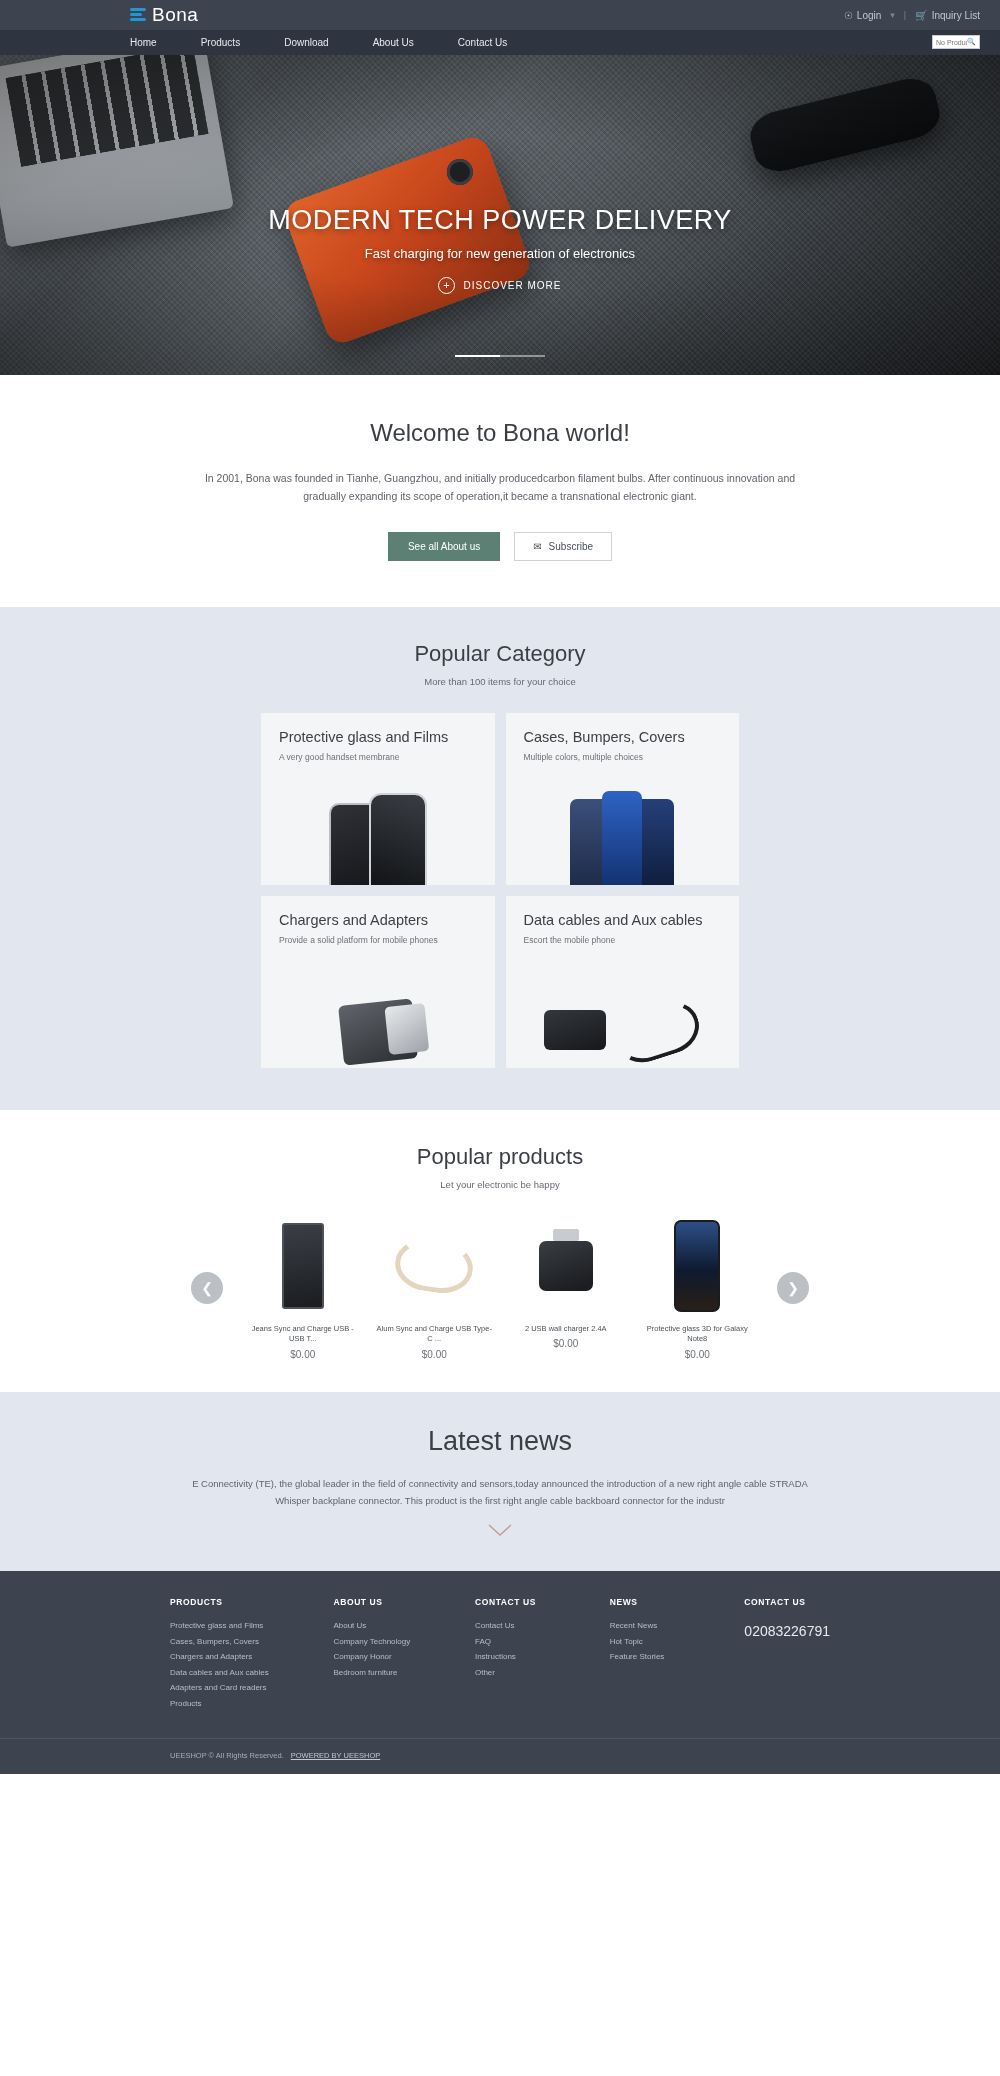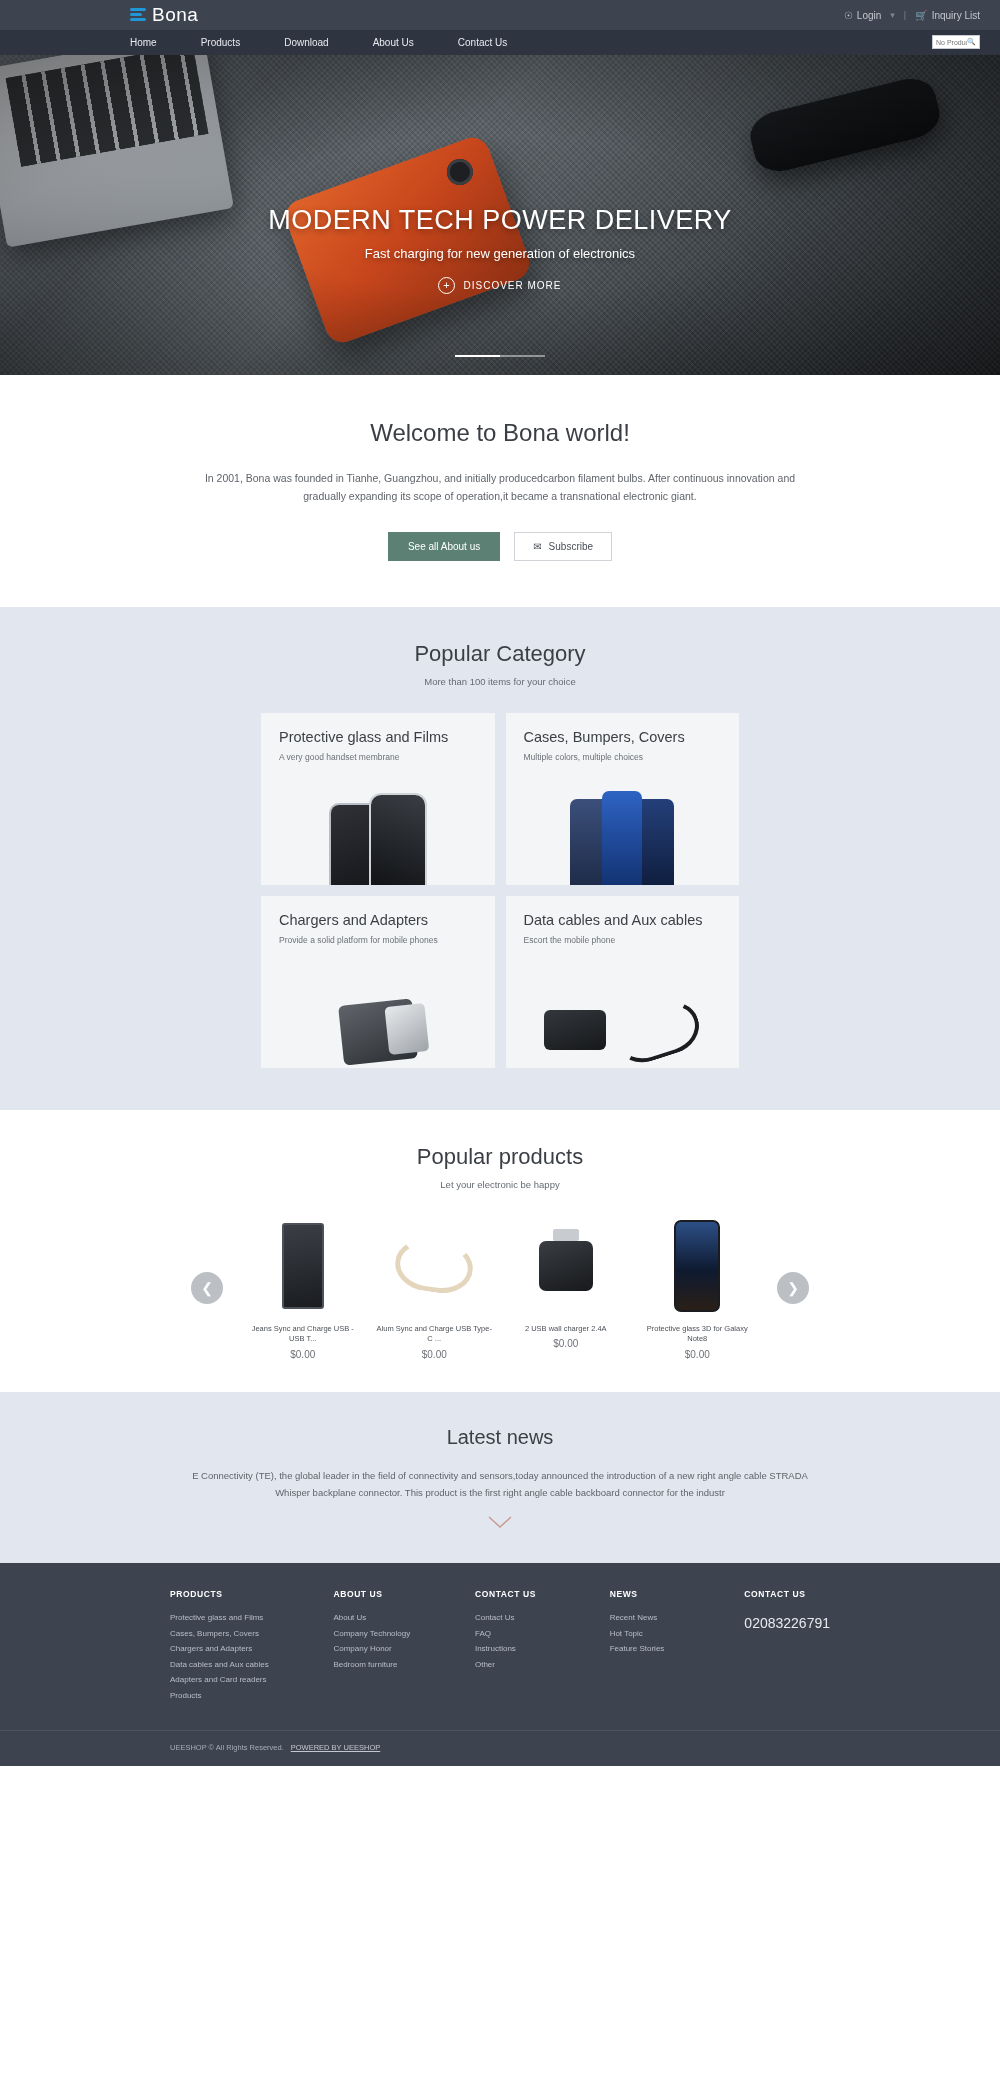--- a/index.html
+++ b/index.html
@@ -471,21 +471,21 @@
     margin-top: 4px;
   }
 
   
   .news {
     background: #e2e7ef;
     padding: 34px 0 30px;
     text-align: center;
   }
   .news h2 {
-    font-size: 20px;
+    font-size: 27px;
     font-weight: 400;
     color: #3b3f45;
   }
   .news p {
     max-width: 640px;
     margin: 18px auto 0;
     font-size: 9.5px;
     line-height: 1.8;
     color: #5f646b;
   }

